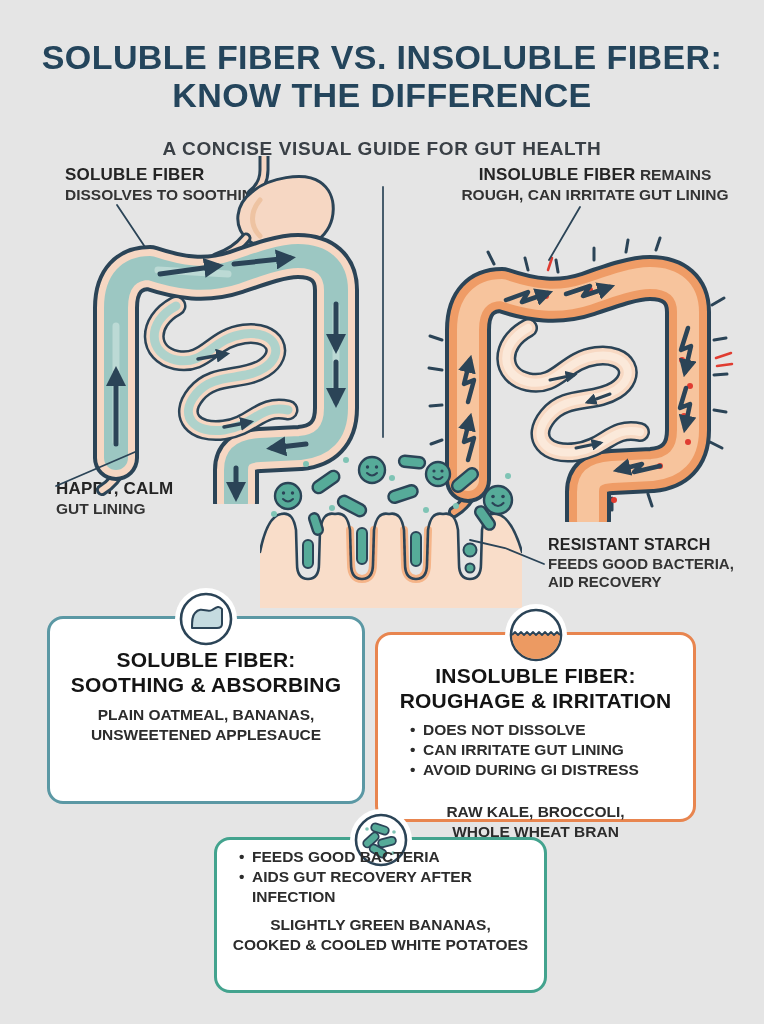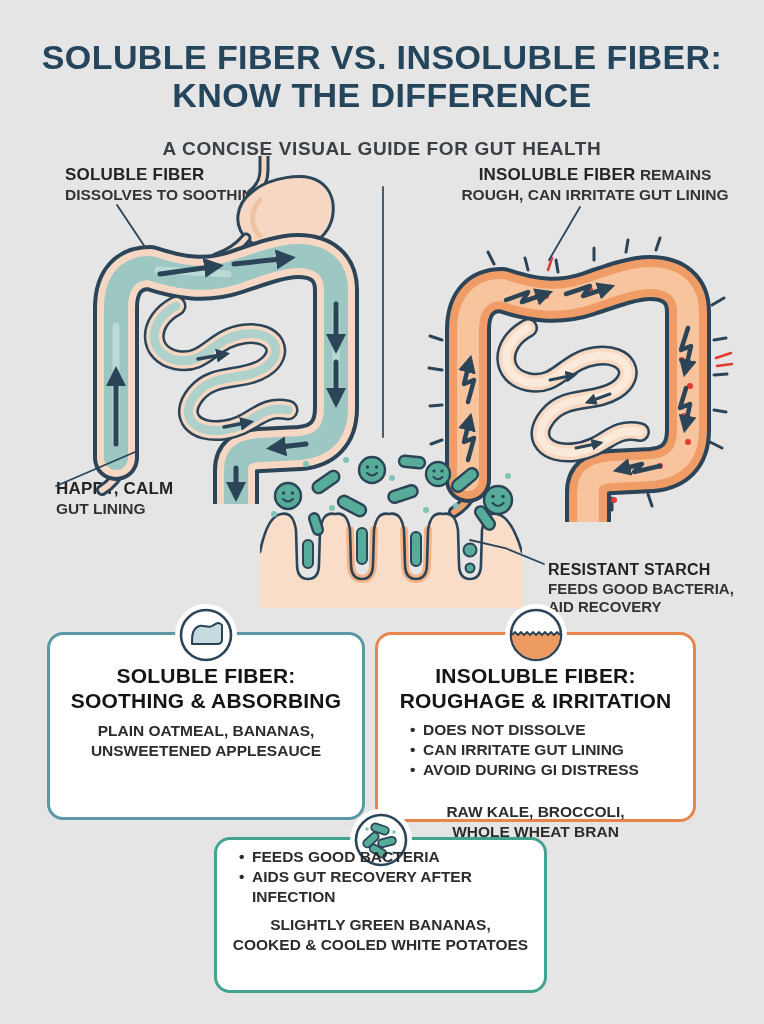--- a/index.html
+++ b/index.html
@@ -18,29 +18,29 @@
     left:0;top:122px;width:764px;text-align:center;
     font-size:19px;font-weight:600;color:#3a4046;letter-spacing:.6px;margin-top:16px;
   }
   
   .ann{line-height:1.22;}
   .ann .b{font-weight:800;font-size:17px;color:#242424;letter-spacing:.2px;}
   .ann .t{font-weight:600;font-size:15.5px;color:#333;}
   .ann-soluble{left:45px;top:165px;margin-left:20px;}
   .ann-insoluble{left:438px;top:165px;width:314px;text-align:center;}
   .ann-happy{left:56px;top:479px;}
-  .ann-resistant{left:548px;top:560px;width:200px;}
+  .ann-resistant{left:548px;top:535px;width:200px;}
   
   .divider{left:382px;top:186px;width:2px;height:252px;background:#2b4457;opacity:.85;border-radius:1px;}
   
   .card{
     position:absolute;background:#fff;border:3px solid #888;border-radius:16px;
     box-sizing:border-box;text-align:center;
   }
-  .card-soluble{left:47px;top:632px;width:318px;height:188px;border-color:#5b98a4;}
+  .card-soluble{left:47px;top:616px;width:318px;height:188px;border-color:#5b98a4;}
   .card-insoluble{left:375px;top:632px;width:321px;height:190px;border-color:#e8854f;}
   .card-resistant{left:214px;top:837px;width:333px;height:156px;border-color:#43a38e;}
   .card-icon{
     position:absolute;top:-31px;left:50%;transform:translateX(-50%);
     width:62px;height:62px;background:#fff;border-radius:50%;
     display:flex;align-items:center;justify-content:center;
   }
   .card-title{
     margin-top:28px;font-size:21px;line-height:25px;font-weight:800;color:#141414;letter-spacing:.2px;
   }

